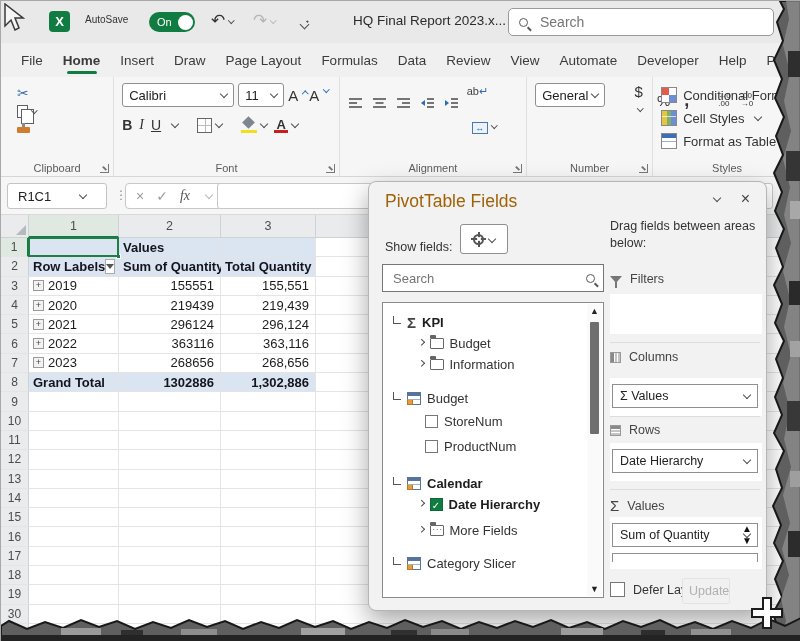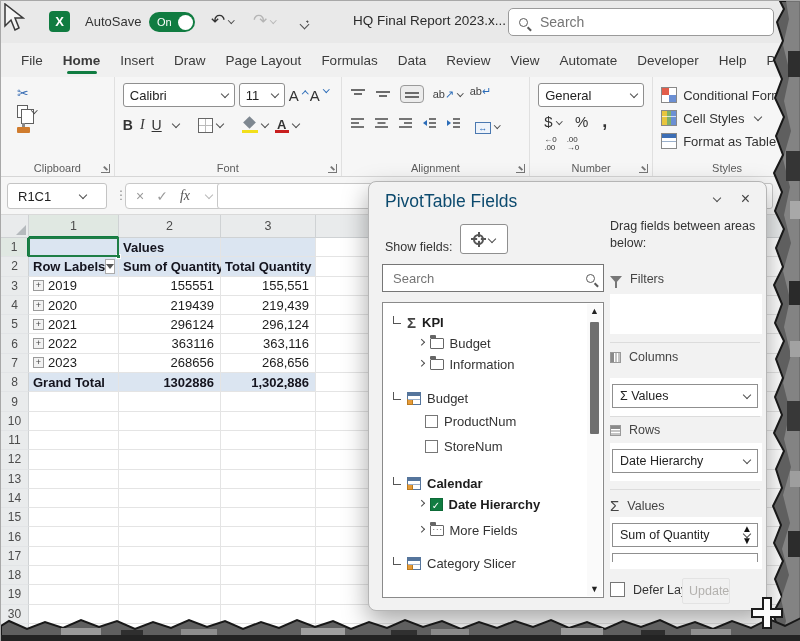--- a/index.html
+++ b/index.html
@@ -18,21 +18,21 @@
          padding:0 6px;font-size:13px;color:#222;height:24px;}
   .combo .grow{flex:1;}
   .vsep{width:1px;background:#dadada;margin:4px 2px;}
   .launcher{position:absolute;right:4px;bottom:3px;width:9px;height:9px;border-right:1.5px solid #777;border-bottom:1.5px solid #777;}
   .launcher:before{content:"";position:absolute;right:2px;bottom:2px;width:5px;height:1.5px;background:#777;transform:rotate(45deg);transform-origin:right bottom;}
 
   
   .titlebar{position:absolute;left:0;top:0;width:800px;height:42px;background:#e9e9e9;display:flex;align-items:center;}
   .xl-icon{position:absolute;left:48px;top:10px;width:21px;height:21px;background:#107c41;border-radius:4px;color:#fff;
            font-weight:bold;font-size:13px;display:flex;align-items:center;justify-content:center;}
-  .autosave{position:absolute;left:84px;top:13px;font-size:13px;color:#333;}
+  .autosave{position:absolute;left:84px;top:13px;font-size:10px;color:#333;}
   .toggle{position:absolute;left:148px;top:11px;width:46px;height:20px;background:#107c41;border-radius:10px;color:#fff;font-size:11px;}
   .toggle .t-label{position:absolute;left:8px;top:3.5px;}
   .toggle .knob{position:absolute;right:2.5px;top:2.5px;width:15px;height:15px;background:#fff;border-radius:50%;}
   .tb-btn{position:absolute;top:9px;font-size:17px;color:#333;}
   .tb-title{position:absolute;left:352px;top:12px;font-size:13.5px;color:#2b2b2b;white-space:nowrap;}
   .tb-title .dim{color:#555;}
   .tb-search{position:absolute;left:507px;top:7px;width:266px;height:28px;background:#fff;border:1px solid #9a9a9a;
              border-radius:5px;display:flex;align-items:center;padding:0 10px;}
   .mag{width:9px;height:9px;border:1.6px solid #5a5a5a;border-radius:50%;position:relative;display:inline-block;}
   .mag:after{content:"";position:absolute;width:5px;height:1.6px;background:#5a5a5a;transform:rotate(45deg);left:7px;top:9px;}
@@ -71,21 +71,21 @@
   .bordic:before{content:"";position:absolute;left:0;top:6.5px;width:13px;height:1px;background:#bbb;}
   .bordic:after{content:"";position:absolute;left:6.5px;top:0;width:1px;height:13px;background:#bbb;}
   .fillic{position:relative;width:16px;height:16px;}
   .fillic .bucket{position:absolute;left:3px;top:1px;width:9px;height:9px;background:#7e8term;background:#7e8790;transform:rotate(45deg);}
   .fillic .bar{position:absolute;left:0;bottom:0;width:16px;height:3.5px;background:#f2df1b;}
   .colA{position:relative;width:14px;height:16px;font-size:13px;font-weight:bold;color:#333;text-align:center;}
   .colA .bar{position:absolute;left:0;bottom:0;width:14px;height:3.5px;background:#c81e1e;}
   svg.al{display:block;}
   .selbtn{border:1px solid #9a9a9a;border-radius:4px;background:#ececec;padding:2px 3px;}
   .alrow{display:flex;gap:9px;align-items:center;}
-  .numcol{display:flex;flex-direction:column;gap:4px;}
+  .numcol{display:flex;gap:23px;}
   .numrow{display:flex;gap:14px;align-items:center;font-size:15px;color:#333;padding-left:6px;}
   .decic{display:inline-flex;flex-direction:column;font-size:8px;line-height:8px;color:#333;letter-spacing:0;}
   .stylesg{display:flex;flex-direction:column;gap:7px;font-size:13px;color:#333;white-space:nowrap;}
   .strow{display:flex;align-items:center;gap:6px;}
   .cfic,.ftic,.csic{width:16px;height:16px;border:1px solid #888;position:relative;background:#fff;flex:0 0 auto;}
   .cfic{background:linear-gradient(90deg,#e25d4b 50%,#fff 50%) top/100% 50% no-repeat,linear-gradient(90deg,#fff 50%,#6b8fd4 50%) bottom/100% 50% no-repeat;}
   .ftic{background:linear-gradient(#3c6eb5 30%,#fff 30%);}
   .ftic:after,.csic:after{content:"";position:absolute;left:0;top:7px;width:100%;height:1px;background:#9ab0cc;}
   .csic{background:linear-gradient(90deg,#e8c53e 33%,#7fb069 33% 66%,#6b8fd4 66%);}
   .csic:after{top:5px;background:rgba(255,255,255,.7);}
@@ -122,21 +122,21 @@
   .a1sel:after{content:"";position:absolute;inset:-1px;border:2px solid #1e7e45;pointer-events:none;}
   .a1sel .handle{position:absolute;right:-3px;bottom:-3px;width:5px;height:5px;background:#1e7e45;border:1px solid #fff;}
   .expbox{width:11px;height:11px;border:1px solid #9a9a9a;background:#f2f2f2;color:#444;font-size:9px;line-height:9px;
           display:inline-flex;align-items:center;justify-content:center;margin-right:4px;flex:0 0 auto;}
   .filterbtn{margin-left:auto;width:15px;height:15px;border:1px solid #ababab;background:#fff;display:inline-flex;align-items:center;justify-content:center;}
   .filterbtn i{border:solid 4px transparent;border-top:5px solid #555;margin-top:4px;}
 
   
   .pane{position:absolute;left:367px;top:180px;width:399px;height:430px;background:#f2f2f2;border:1px solid #b5b5b5;border-radius:8px;
         box-shadow:0 10px 26px rgba(0,0,0,.35);z-index:50;font-size:13px;color:#333;}
-  .p-title{position:absolute;left:16px;top:9px;font-size:17.5px;color:#0c4a6e;}
+  .p-title{position:absolute;left:16px;top:9px;font-size:17.5px;color:#a16207;}
   .p-min{position:absolute;right:46px;top:16px;}
   .p-close{position:absolute;right:16px;top:8px;font-size:16px;color:#444;}
   .p-showrow{position:absolute;left:16px;top:42px;display:flex;align-items:flex-end;gap:8px;font-size:12.5px;color:#333;}
   .p-allcombo{width:92px;height:26px;}
   .gearbtn{width:48px;height:30px;background:#fff;border:1px solid #8f8f8f;border-radius:3px;display:flex;align-items:center;justify-content:center;gap:5px;}
   .gear{width:11px;height:11px;border:2px solid #555;border-radius:50%;position:relative;}
   .gear:before{content:"";position:absolute;left:2.5px;top:-4px;width:2px;height:15px;background:#555;}
   .gear:after{content:"";position:absolute;left:-4px;top:2.5px;width:15px;height:2px;background:#555;}
   .gear i{position:absolute;left:1.5px;top:1.5px;width:4px;height:4px;background:#fff;border-radius:50%;z-index:2;}
   .p-search{position:absolute;left:13px;top:82px;width:222px;height:28px;background:#fff;border:1px solid #767676;display:flex;align-items:center;padding:0 8px;}
@@ -280,41 +280,20 @@
         <span style="display:flex;align-items:center;">
             <span class="colA"><span>A</span><span class="bar"></span></span>
             <i class="chv"></i>
           </span>
       </div>
       <span class="glabel">Font</span>
       <span class="launcher"></span>
     </div>
 
     <div class="rgroup" style="width:196px;">
-      <div class="alrow" style="margin-top:2px;">
-        <span>
-            <svg class="al" width="16" height="12">
-              <line x1="1" y1="2" x2="15" y2="2" stroke="#4a4a4a" stroke-width="1.6"></line>
-              <line x1="4" y1="6" x2="12" y2="6" stroke="#4a4a4a" stroke-width="1.6"></line>
-            </svg>
-          </span>
-        <span>
-            <svg class="al" width="16" height="12">
-              <line x1="1" y1="4" x2="15" y2="4" stroke="#4a4a4a" stroke-width="1.6"></line>
-              <line x1="4" y1="8" x2="12" y2="8" stroke="#4a4a4a" stroke-width="1.6"></line>
-            </svg>
-          </span>
-        <span class="selbtn">
-            <svg class="al" width="16" height="12">
-              <line x1="1" y1="5" x2="15" y2="5" stroke="#4a4a4a" stroke-width="1.6"></line>
-              <line x1="1" y1="9" x2="15" y2="9" stroke="#4a4a4a" stroke-width="1.6"></line>
-            </svg>
-          </span>
-        <span style="font-size:11px;color:#444;"><span>ab</span><span style="color:#2b6cb8;">↗</span><i class="chv s"></i></span>
-      </div>
       <div class="alrow" style="margin-top:14px;">
         <span>
             <svg class="al" width="15" height="12">
               <line x1="1" y1="2" x2="14" y2="2" stroke="#4a4a4a" stroke-width="1.5"></line>
               <line x1="1" y1="6" x2="9" y2="6" stroke="#4a4a4a" stroke-width="1.5"></line>
               <line x1="1" y1="10" x2="14" y2="10" stroke="#4a4a4a" stroke-width="1.5"></line>
             </svg>
           </span>
         <span>
             <svg class="al" width="15" height="12">
@@ -635,25 +614,25 @@
 
       <div class="grp" style="margin-top:12px;">
         <span class="corner-ic"></span>
         <span class="tblic">
             <i></i>
           </span>
         <span>Budget</span>
       </div>
       <div class="fi cbrow">
           <span class="cb"></span>
-          <span>ProductNum</span>
+          <span>StoreNum</span>
         </div>
       <div class="fi cbrow">
           <span class="cb"></span>
-          <span>StoreNum</span>
+          <span>ProductNum</span>
         </div>
 
       <div class="grp" style="margin-top:13px;">
         <span class="corner-ic"></span>
         <span class="tblic">
             <i></i>
           </span>
         <span class="bold">Calendar</span>
       </div>
       <div class="fi">

